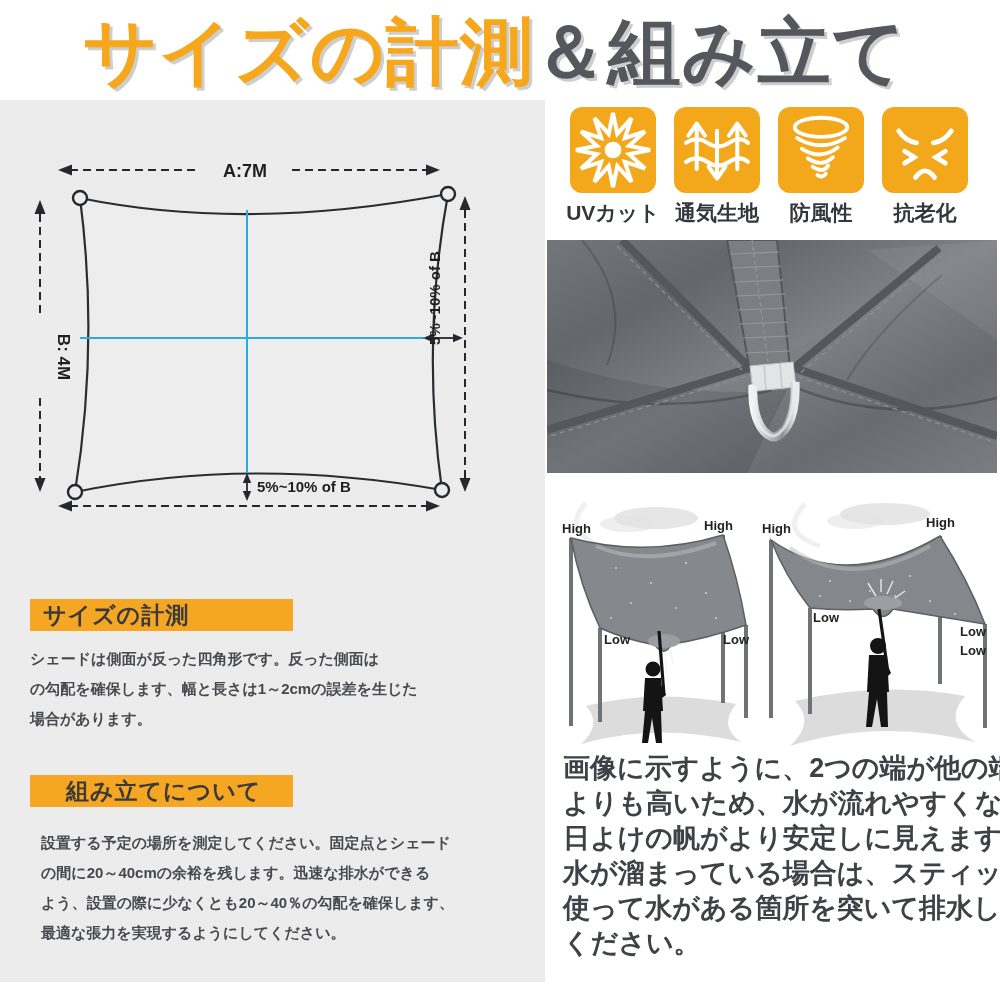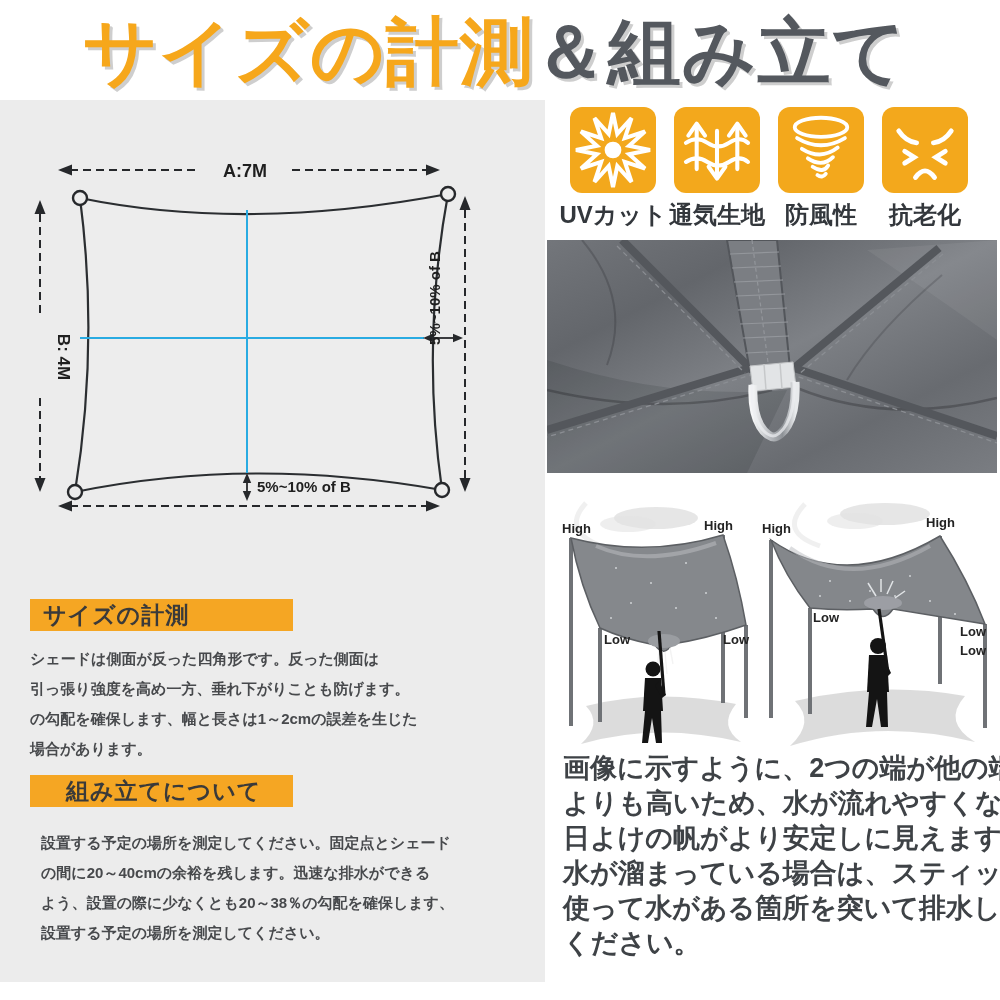--- a/index.html
+++ b/index.html
@@ -15,21 +15,21 @@
   .measure-svg{position:absolute;left:0;top:140px;}
   .sec-bar{position:absolute;left:30px;width:263px;height:32px;background:#F5A623;
            font-size:23px;font-weight:700;color:#3A3A3A;line-height:32px;padding-left:13px;
            box-sizing:border-box;letter-spacing:1px;}
   .bar1{top:599px;} .bar2{top:775px;padding-left:36px;}
   .para{position:absolute;left:30px;font-size:15px;font-weight:700;color:#47494C;line-height:30px;
         white-space:nowrap;}
   .para1{top:644px;} .para2{top:828px;margin-left:11px;}
   
   .feat-box{position:absolute;top:107px;width:86px;height:86px;background:#F3A81C;border-radius:12px;}
-  .feat-label{position:absolute;top:199px;width:120px;text-align:center;font-size:24px;
+  .feat-label{position:absolute;top:199px;width:120px;text-align:center;font-size:21px;
               font-weight:700;color:#33373C;}
   
   .photo{position:absolute;left:547px;top:240px;width:450px;height:233px;}
   
   .install1{position:absolute;left:556px;top:498px;}
   .install2{position:absolute;left:760px;top:496px;}
   
   .note{position:absolute;left:563px;top:751px;font-size:27px;font-weight:700;color:#3E4246;
         line-height:35px;white-space:nowrap;}
   svg text{font-family:"Liberation Sans","DejaVu Sans",sans-serif;}
@@ -93,33 +93,32 @@
       <text transform="translate(440,158) rotate(-90)" font-size="15" text-anchor="middle">5%~10% of B</text>
       <text x="257" y="352" font-size="15">5%~10% of B</text>
     </g>
   </svg>
 
   <div class="sec-bar bar1">
     <span>サイズの計測</span>
   </div>
   <div class="para para1">
     <div>シェードは側面が反った四角形です。反った側面は</div>
-    <div>引っ張り強度を高め一方、垂れ下がりことも防げます。</div>
     <div>の勾配を確保します、幅と長さは1～2cmの誤差を生じた</div>
     <div>場合があります。</div>
   </div>
 
   <div class="sec-bar bar2">
     <span>組み立てについて</span>
   </div>
   <div class="para para2">
     <div>設置する予定の場所を測定してください。固定点とシェード</div>
     <div>の間に20～40cmの余裕を残します。迅速な排水ができる</div>
-    <div>よう、設置の際に少なくとも20～38％の勾配を確保します、</div>
-    <div>設置する予定の場所を測定してください。</div>
+    <div>よう、設置の際に少なくとも20～40％の勾配を確保します、</div>
+    <div>最適な張力を実現するようにしてください。</div>
   </div>
 
   <div class="feat-box" style="left:570px;">
     <svg width="86" height="86" viewBox="0 0 72 72">
       <polygon points="67,36 49.5,39.6 62.8,51.5 45.9,45.9 51.5,62.8 39.6,49.5 36,67 32.4,49.5 20.5,62.8 26.1,45.9 9.2,51.5 22.5,39.6 5,36 22.5,32.4 9.2,20.5 26.1,26.1 20.5,9.2 32.4,22.5 36,5 39.6,22.5 51.5,9.2 45.9,26.1 62.8,20.5 49.5,32.4" fill="none" stroke="#fff" stroke-width="3.4" stroke-linejoin="miter"></polygon>
       <circle cx="36" cy="36" r="7" fill="#fff"></circle>
     </svg>
   </div>
   <div class="feat-box" style="left:674px;">
     <svg width="86" height="86" viewBox="0 0 72 72" fill="none" stroke="#fff" stroke-width="3.4" stroke-linecap="round" stroke-linejoin="round">

